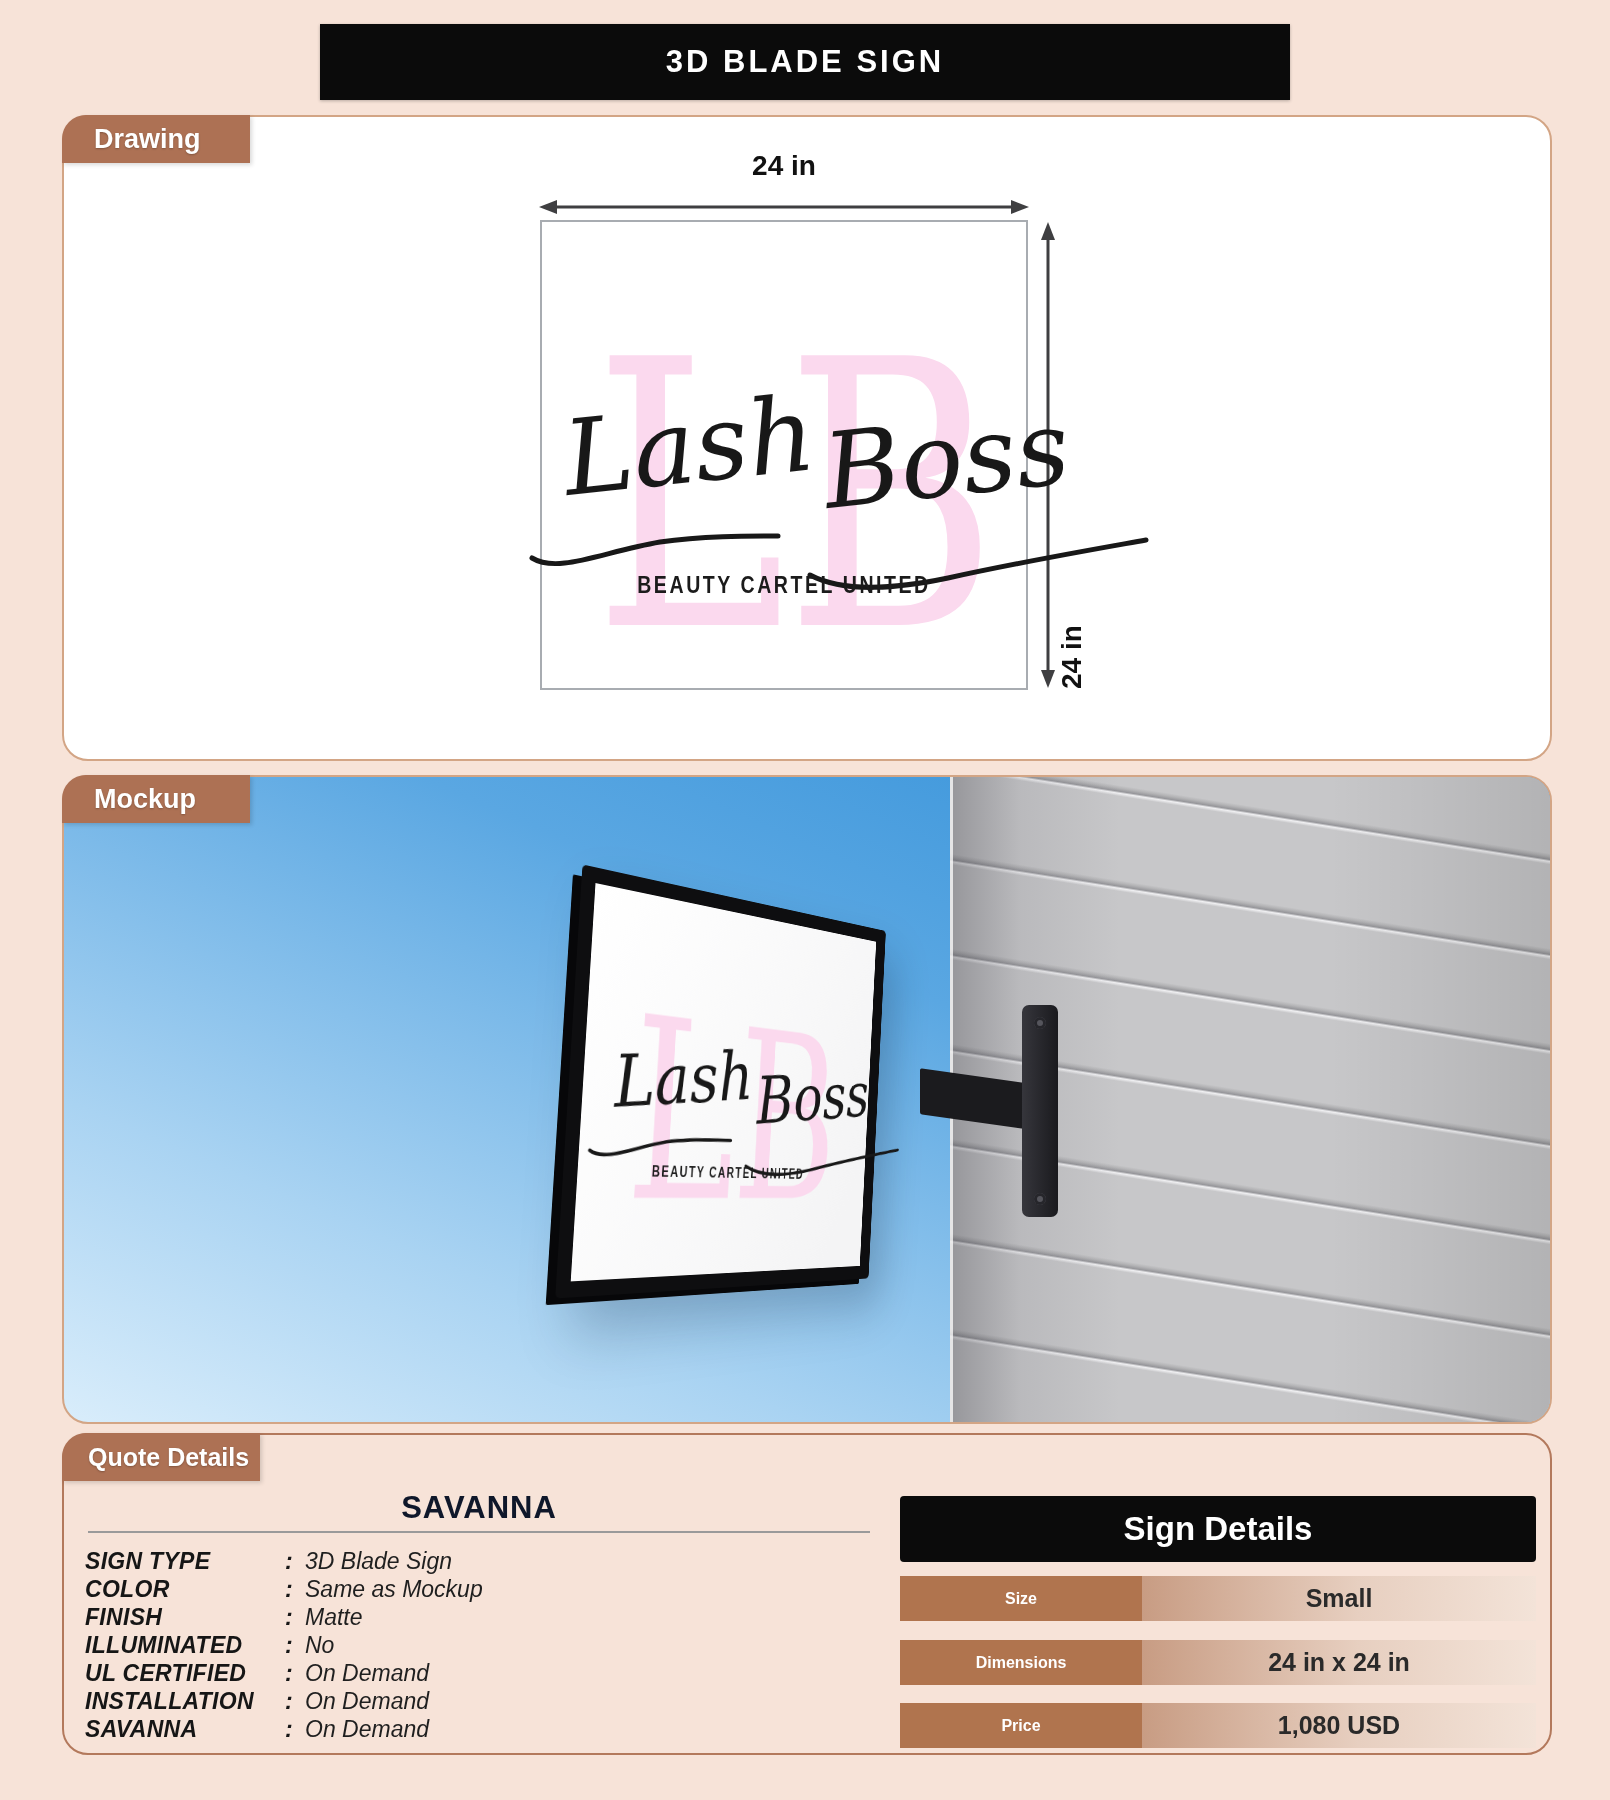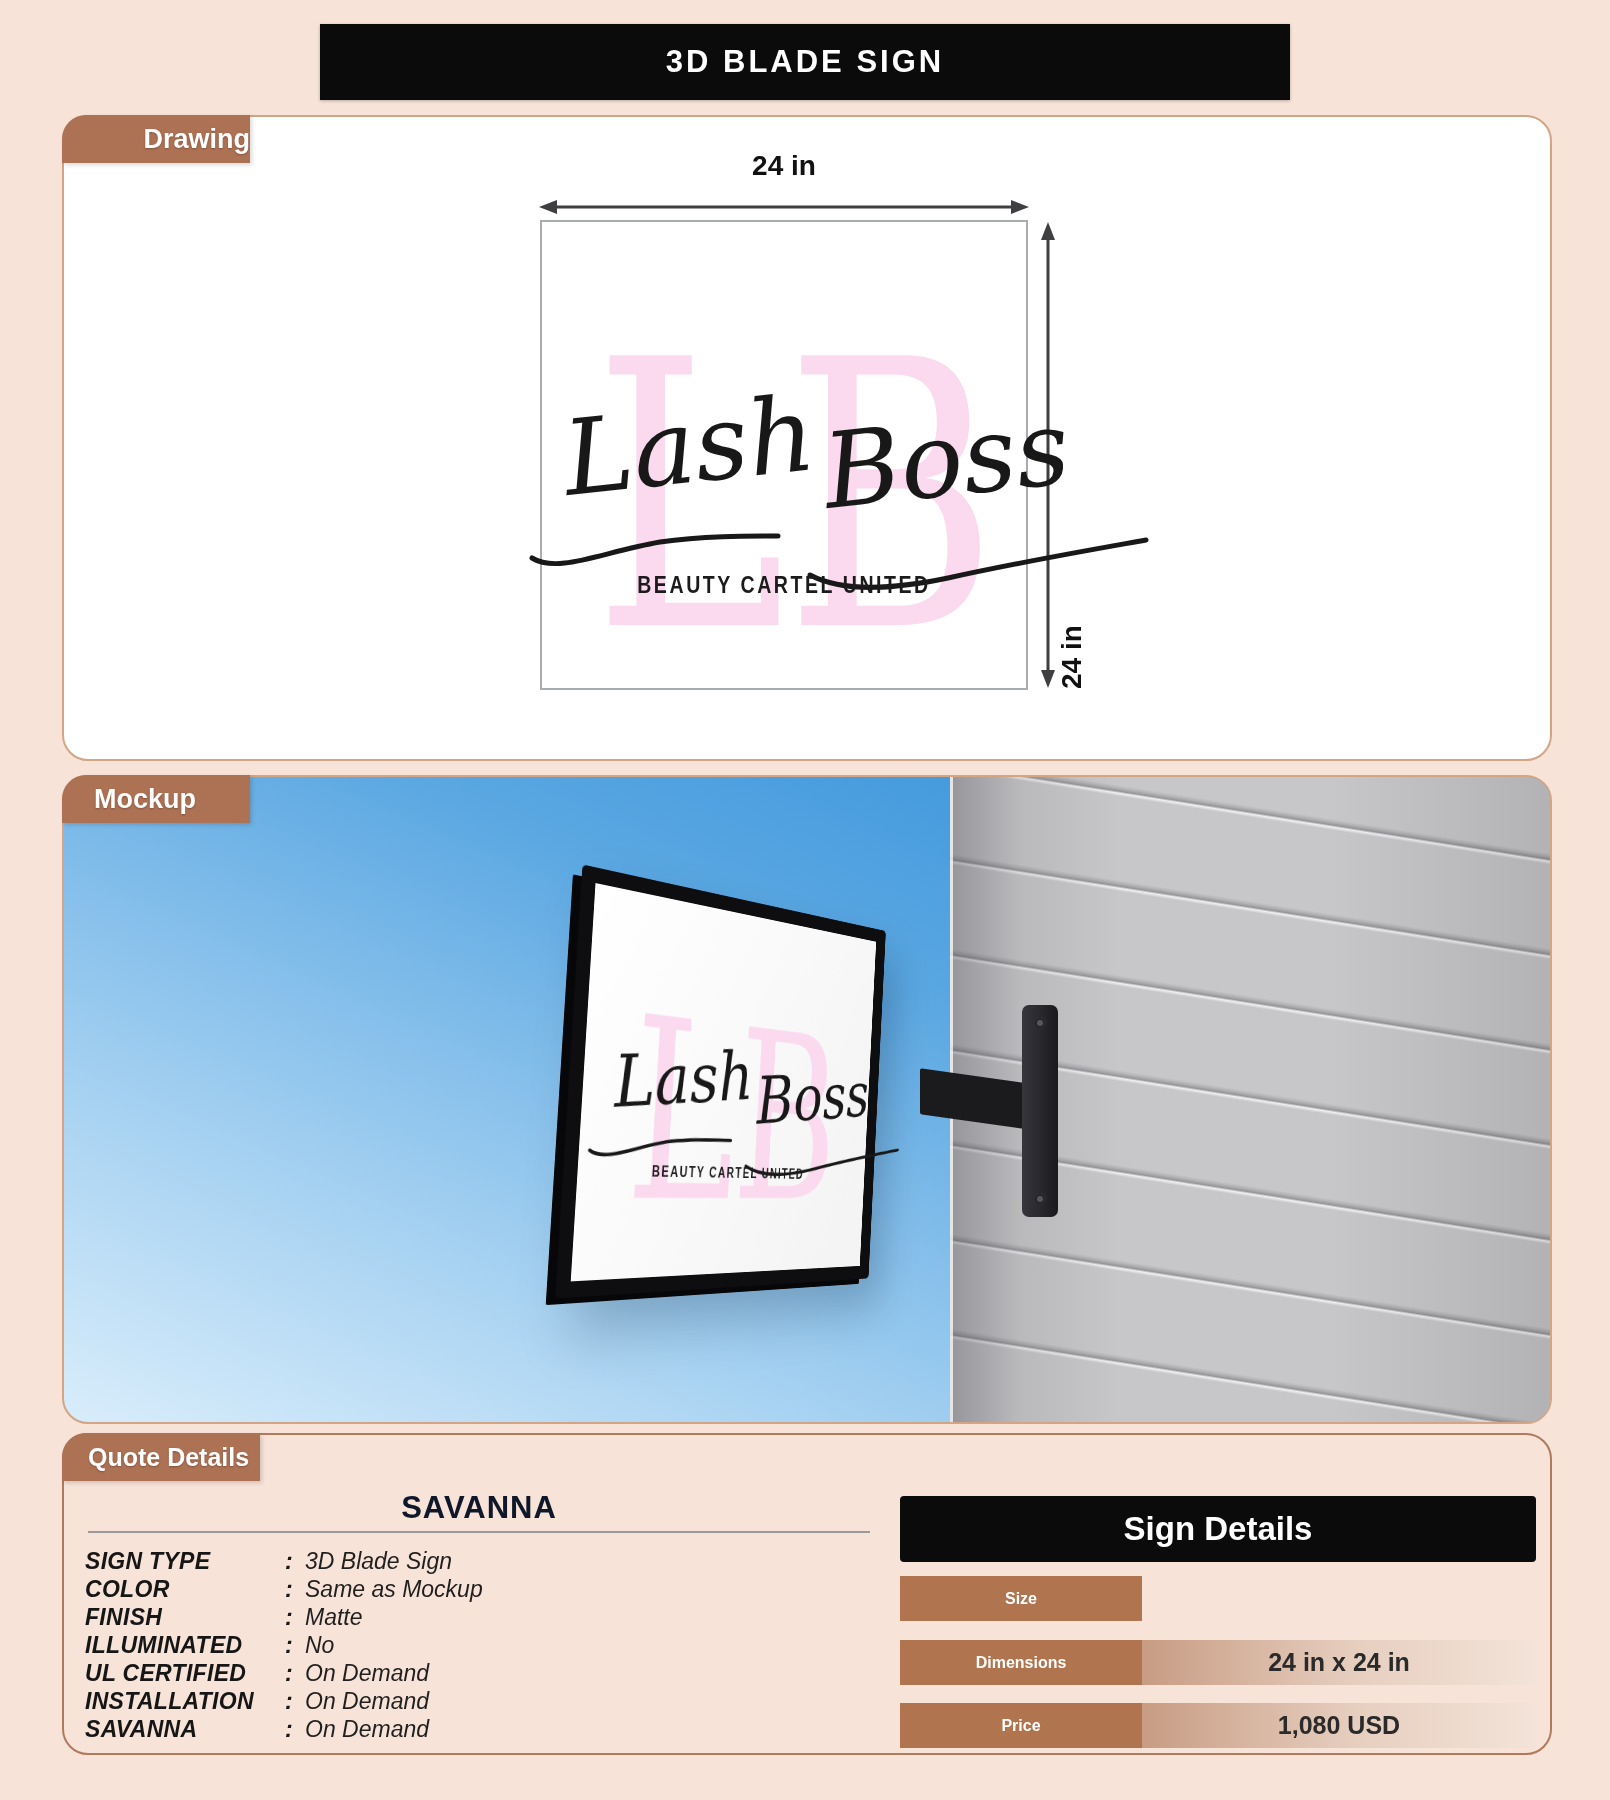--- a/index.html
+++ b/index.html
@@ -14,21 +14,21 @@
   
   .secbox{position:absolute;left:62px;width:1486px;border-radius:26px;}
   .drawing-box{top:115px;height:642px;background:#ffffff;border:2px solid #d3a585;}
   .mockup-box{top:775px;height:645px;border:2px solid #d3a585;overflow:hidden;
               background:linear-gradient(to bottom left,#2e8ed8 0%,#5aa7e2 38%,#a9d3f2 75%,#d9edfb 100%);}
   .quote-box{top:1433px;height:318px;border:2px solid #b3795c;background:transparent;}
   .tab{position:absolute;left:62px;height:48px;background:#ad7154;color:#fff;z-index:30;
        display:flex;align-items:center;padding-left:32px;box-sizing:border-box;
        font-size:27px;font-weight:700;border-radius:24px 0 0 0;
        text-shadow:0 1px 2px rgba(0,0,0,.25);box-shadow:2px 2px 4px rgba(0,0,0,.15);}
-  .tab-drawing{top:115px;width:188px;justify-content:flex-end;}
+  .tab-drawing{top:115px;width:188px;}
   .tab-mockup{top:775px;width:188px;}
   .tab-quote{top:1433px;width:198px;font-size:25px;padding-left:26px;}
 
   
   .d-square{position:absolute;left:540px;top:220px;width:488px;height:470px;
             border:2px solid #a8acb1;box-sizing:border-box;background:#fff;}
   .dim-label-h{position:absolute;left:540px;top:150px;width:488px;text-align:center;
                font-size:28px;font-weight:700;color:#111;}
   .dim-label-v{position:absolute;left:1056px;top:221px;height:468px;display:flex;align-items:center;
                writing-mode:vertical-rl;transform:rotate(180deg);font-size:28px;font-weight:700;color:#111;}
@@ -206,20 +206,21 @@
       <span class="q-label">SAVANNA</span>
       <span class="q-colon">:</span>
       <span class="q-value">On Demand</span>
     </div>
   </div>
 
   <div class="t-header">Sign Details</div>
 
   <div class="t-row t-row-0">
     <div class="t-key">Size</div>
+    <div class="t-val">Small</div>
   </div>
   <div class="t-row t-row-1">
     <div class="t-key">Dimensions</div>
     <div class="t-val">24 in x 24 in</div>
   </div>
   <div class="t-row t-row-2">
     <div class="t-key">Price</div>
     <div class="t-val">1,080 USD</div>
   </div>
 

